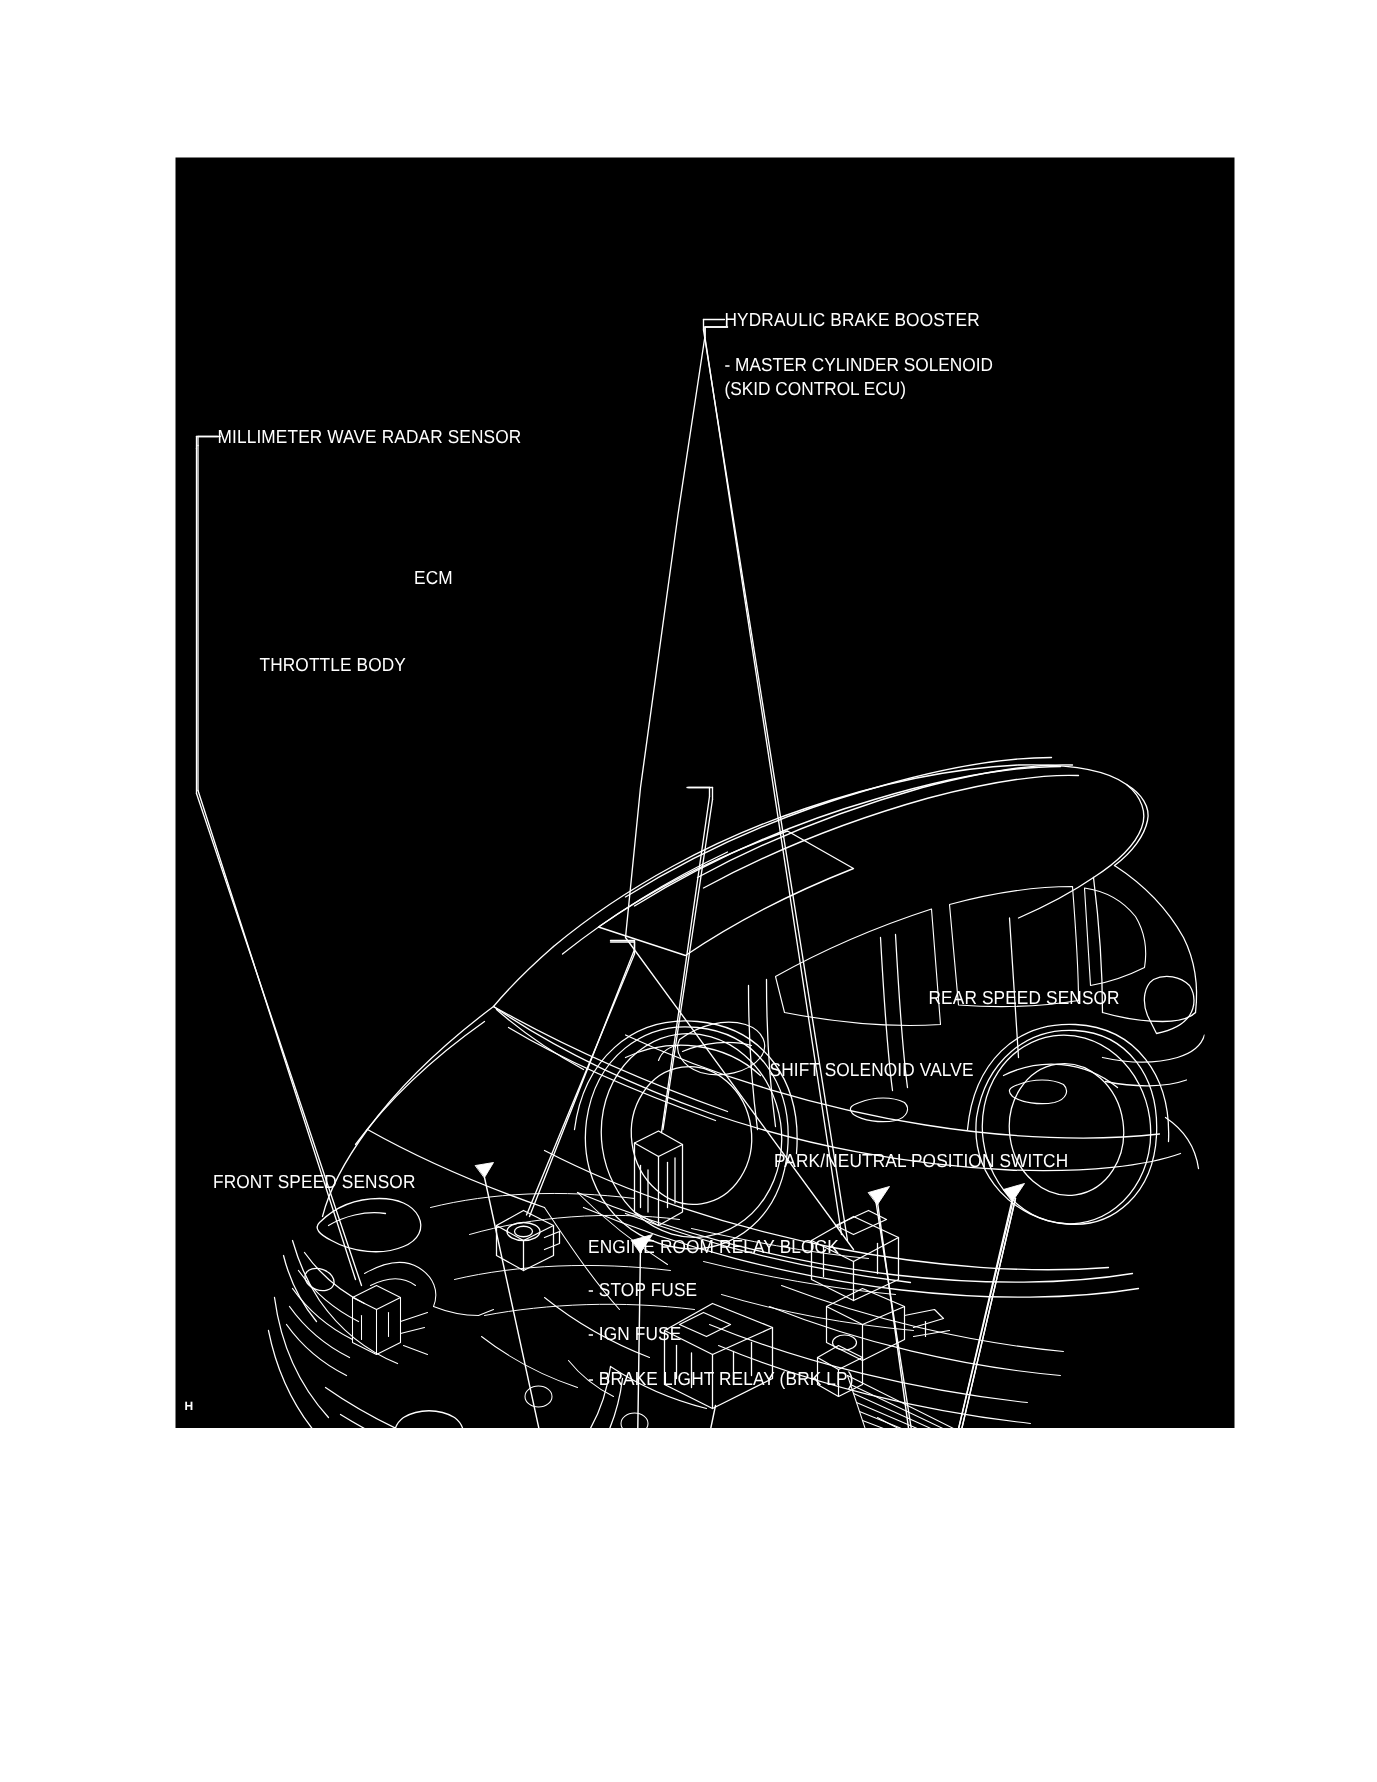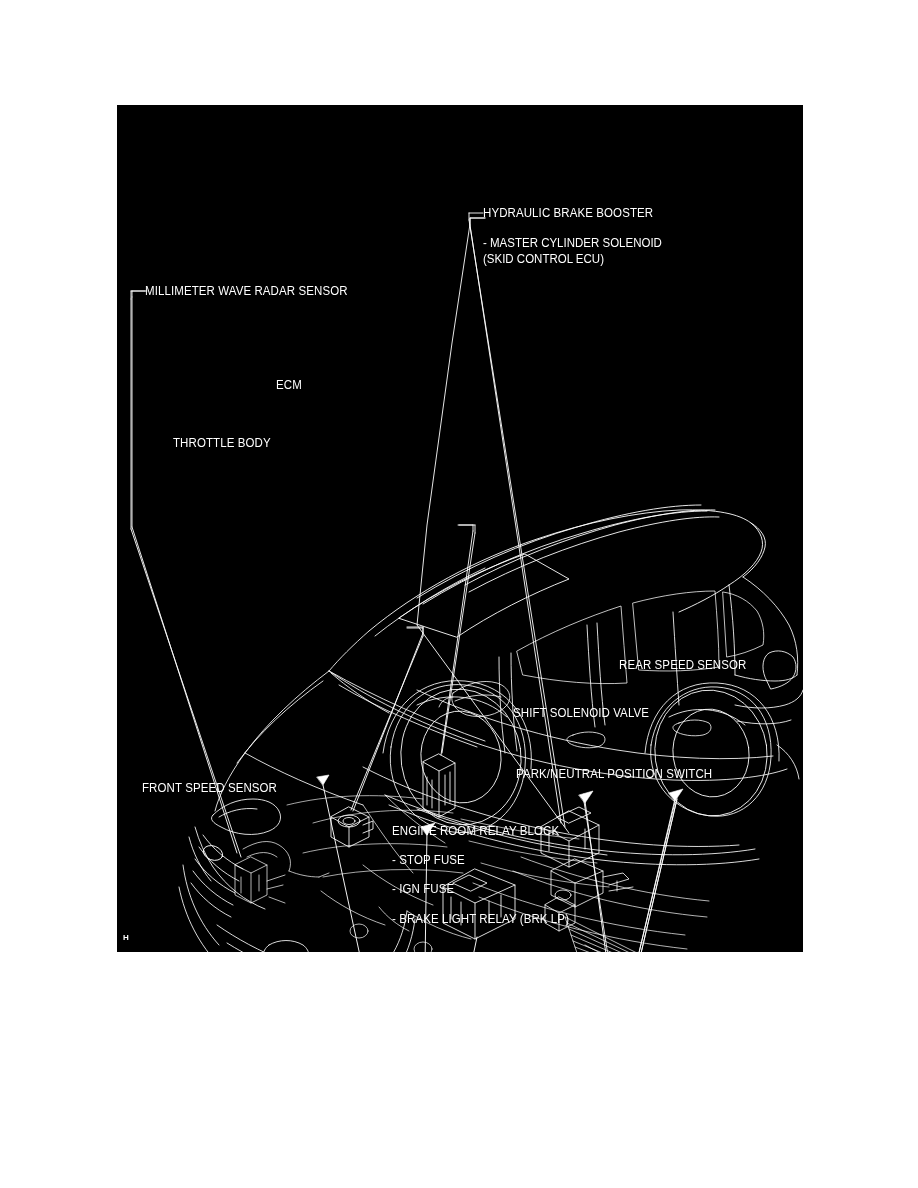--- a/index.html
+++ b/index.html
@@ -20,20 +20,21 @@
     background: #ffffff;
   }
   #diagram-panel {
     position: absolute;
     left: 117px;
     top: 105px;
     width: 686px;
     height: 847px;
     background: #000000;
     overflow: hidden;
+    padding-left: 20px;
   }
   #diagram-svg {
     position: absolute;
     left: 0;
     top: 0;
     width: 686px;
     height: 847px;
     display: block;
   }
   .lbl {

